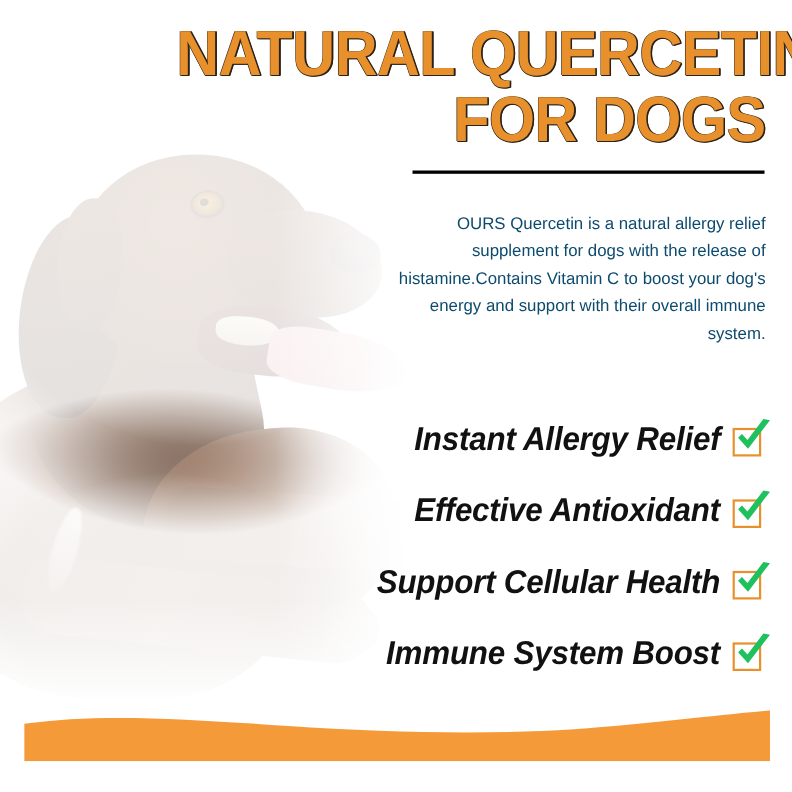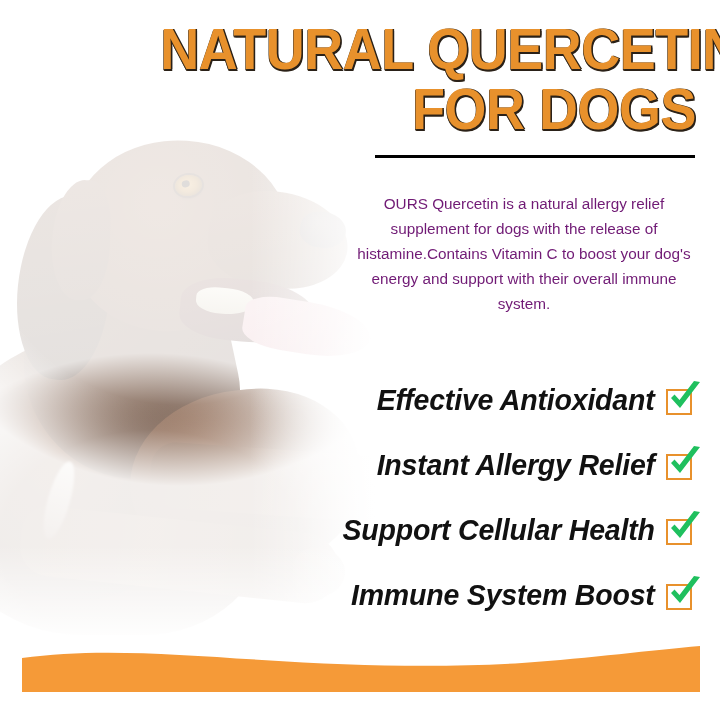--- a/index.html
+++ b/index.html
@@ -58,25 +58,25 @@
     background: #000000;
     z-index: 6;
   }
 
   
   .blurb {
     position: absolute;
     left: 352px;
     top: 176px;
     width: 344px;
-    text-align: center;
+    text-align: right;
     font-family: "Liberation Sans", sans-serif;
     font-size: 15.3px;
     line-height: 25px;
-    color: #701a75;
+    color: #0c4a6e;
     z-index: 6;
   }
 
   
   .benefits {
     position: absolute;
     left: 300px;
     top: 378px;
     width: 396px;
     z-index: 6;
@@ -335,31 +335,31 @@
     <div class="title-line line2">FOR DOGS</div>
   </div>
 
   <div class="divider"></div>
 
   <p class="blurb">OURS Quercetin is a natural allergy relief supplement for dogs with the release of histamine.Contains Vitamin C to boost your dog's energy and support with their overall immune system.</p>
 
   <div class="benefits">
 
     <div class="benefit-row">
-      <span class="benefit-label">Effective Antioxidant</span>
+      <span class="benefit-label">Instant Allergy Relief</span>
       <span class="check-box">
         <span class="box"></span>
         <svg viewBox="0 0 40 40" aria-hidden="true">
           <path d="M6 20 L15 30 L35 4 L29 3 L14.5 22 L9.5 16.5 Z" fill="#1FC05E"></path>
         </svg>
       </span>
     </div>
 
     <div class="benefit-row">
-      <span class="benefit-label">Instant Allergy Relief</span>
+      <span class="benefit-label">Effective Antioxidant</span>
       <span class="check-box">
         <span class="box"></span>
         <svg viewBox="0 0 40 40" aria-hidden="true">
           <path d="M6 20 L15 30 L35 4 L29 3 L14.5 22 L9.5 16.5 Z" fill="#1FC05E"></path>
         </svg>
       </span>
     </div>
 
     <div class="benefit-row">
       <span class="benefit-label">Support Cellular Health</span>

